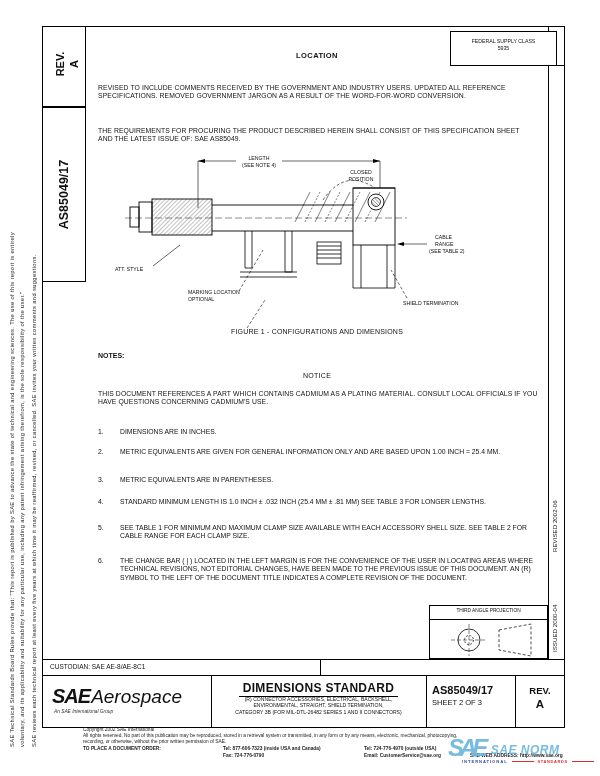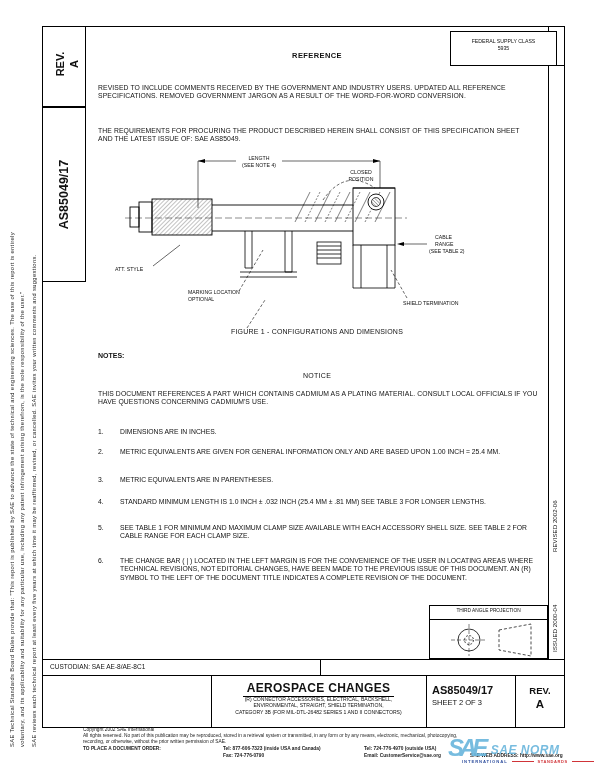--- a/index.html
+++ b/index.html
@@ -53,21 +53,21 @@
   <div class="box" style="left:42px; top:107px; width:44px; height:175px;"></div>
   <div class="rot b center" style="left:57px; top:277px; width:165px; font-size:12.5px;">AS85049/17</div>
 
   <div class="box" style="left:450px; top:31px; width:107px; height:35px;"></div>
   <div class="hline" style="left:557px; top:65px; width:8px;"></div>
   <div class="abs center" style="left:452px; top:38px; width:103px; font-size:5.2px; line-height:7px;">
     <div>FEDERAL SUPPLY CLASS</div>
     <div>5935</div>
   </div>
 
-  <div class="abs center b" style="left:86px; top:51px; width:462px; font-size:7.5px; letter-spacing:0.4px;">REFERENCE</div>
+  <div class="abs center b" style="left:86px; top:51px; width:462px; font-size:7.5px; letter-spacing:0.4px;">LOCATION</div>
   <div class="abs smalltxt" style="left:98px; top:84px; width:432px;">REVISED TO INCLUDE COMMENTS RECEIVED BY THE GOVERNMENT AND INDUSTRY USERS.  UPDATED ALL REFERENCE SPECIFICATIONS.  REMOVED GOVERNMENT JARGON AS A RESULT OF THE WORD-FOR-WORD CONVERSION.</div>
   <div class="abs smalltxt" style="left:98px; top:127px; width:432px;">THE REQUIREMENTS FOR PROCURING THE PRODUCT DESCRIBED HEREIN SHALL CONSIST OF THIS SPECIFICATION SHEET AND THE LATEST ISSUE OF:  SAE AS85049.</div>
 
   <svg class="abs" style="left:95px; top:150px;" width="455" height="178" viewBox="0 0 455 178">
     <defs>
       <pattern id="knurl" width="3" height="3" patternUnits="userSpaceOnUse" patternTransform="rotate(45)">
         <line x1="0" y1="0" x2="0" y2="3" stroke="#333" stroke-width="0.6"></line>
       </pattern>
       <pattern id="hatch2" width="2.4" height="2.4" patternUnits="userSpaceOnUse" patternTransform="rotate(-45)">
         <line x1="0" y1="0" x2="0" y2="2.4" stroke="#222" stroke-width="0.7"></line>
@@ -201,23 +201,27 @@
 
   <div class="hline" style="left:42px; top:659px; width:523px;"></div>
   <div class="hline" style="left:42px; top:675px; width:523px;"></div>
   <div class="vline" style="left:320px; top:659px; height:16px;"></div>
   <div class="abs" style="left:50px; top:663px; font-size:6.5px;">CUSTODIAN:  SAE AE-8/AE-8C1</div>
 
   <div class="vline" style="left:211px; top:675px; height:53px;"></div>
   <div class="vline" style="left:426px; top:675px; height:53px;"></div>
   <div class="vline" style="left:515px; top:675px; height:53px;"></div>
 
+  <div class="abs" style="left:52px; top:685px;">
+    <span style="font-style:italic; font-weight:900; font-size:20px; letter-spacing:-1px;">SAE</span><span style="font-style:italic; font-weight:400; font-size:19px; margin-left:1px;">Aerospace</span>
+    <div style="font-size:4.8px; font-style:italic; color:#333; margin-top:1px; margin-left:2px;">An SAE International Group</div>
+  </div>
 
   <div class="abs center" style="left:211px; top:678px; width:215px;">
-    <span class="b" style="font-size:12px; letter-spacing:0.3px; border-bottom:1.5px solid #000; padding:0 4px 1px 4px;">AEROSPACE CHANGES</span>
+    <span class="b" style="font-size:12px; letter-spacing:0.3px; border-bottom:1.5px solid #000; padding:0 4px 1px 4px;">DIMENSIONS STANDARD</span>
   </div>
   <div class="abs center" style="left:213px; top:696px; width:211px; font-size:5.1px; line-height:6.4px;">
     <div>(R) CONNECTOR ACCESSORIES, ELECTRICAL, BACKSHELL,</div>
     <div>ENVIRONMENTAL, STRAIGHT, SHIELD TERMINATION,</div>
     <div>CATEGORY 3B (FOR MIL-DTL-26482 SERIES 1 AND II CONNECTORS)</div>
   </div>
 
   <div class="abs b" style="left:432px; top:684px; width:80px; font-size:11px;">AS85049/17</div>
   <div class="abs" style="left:432px; top:698px; width:80px; font-size:7.5px;">SHEET 2 OF 3</div>
 

